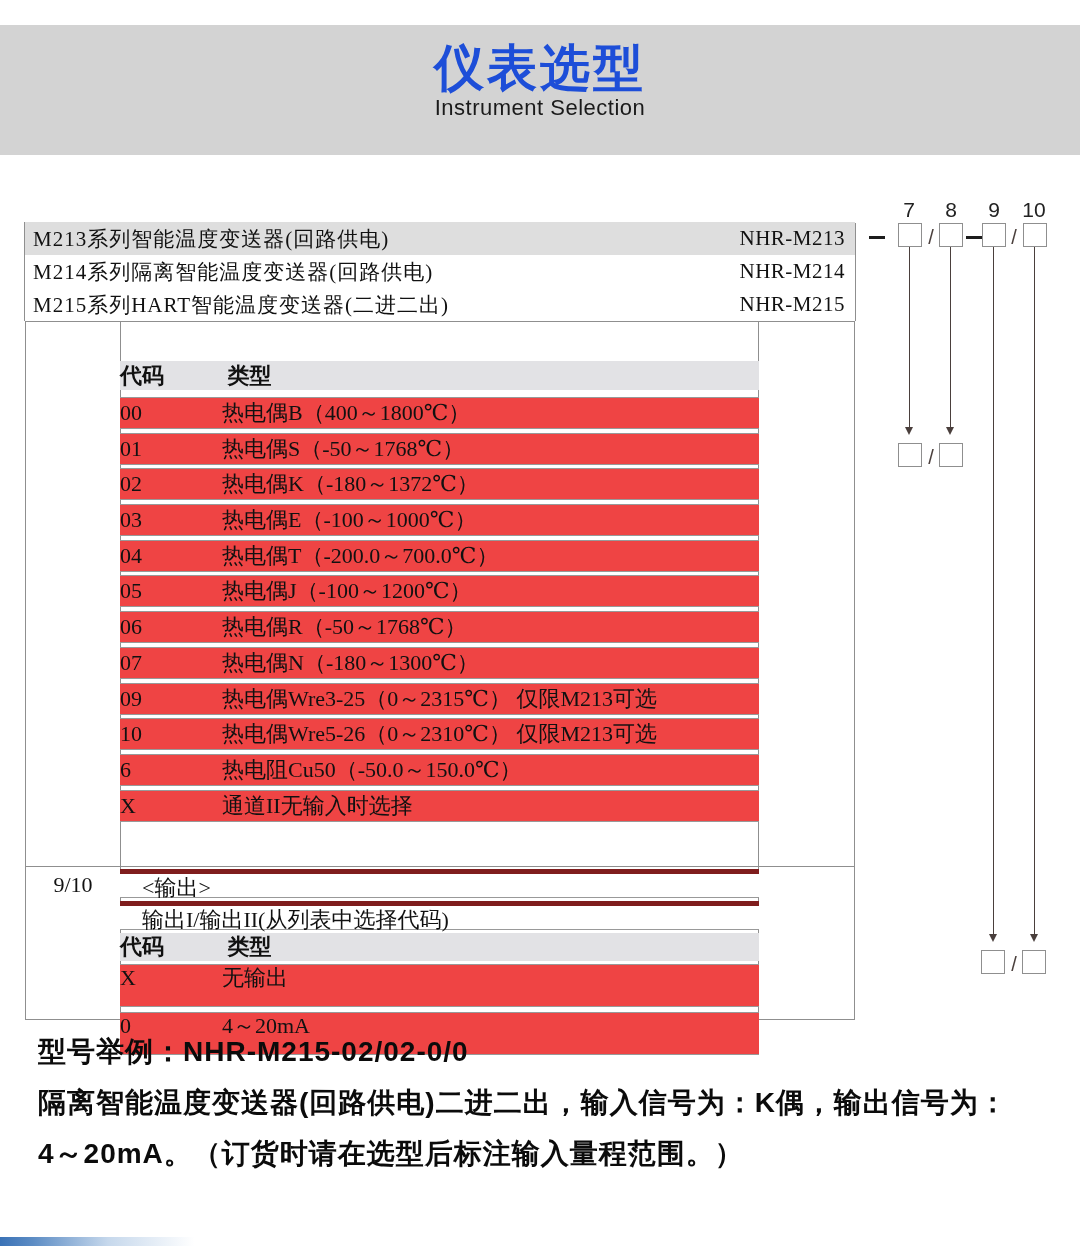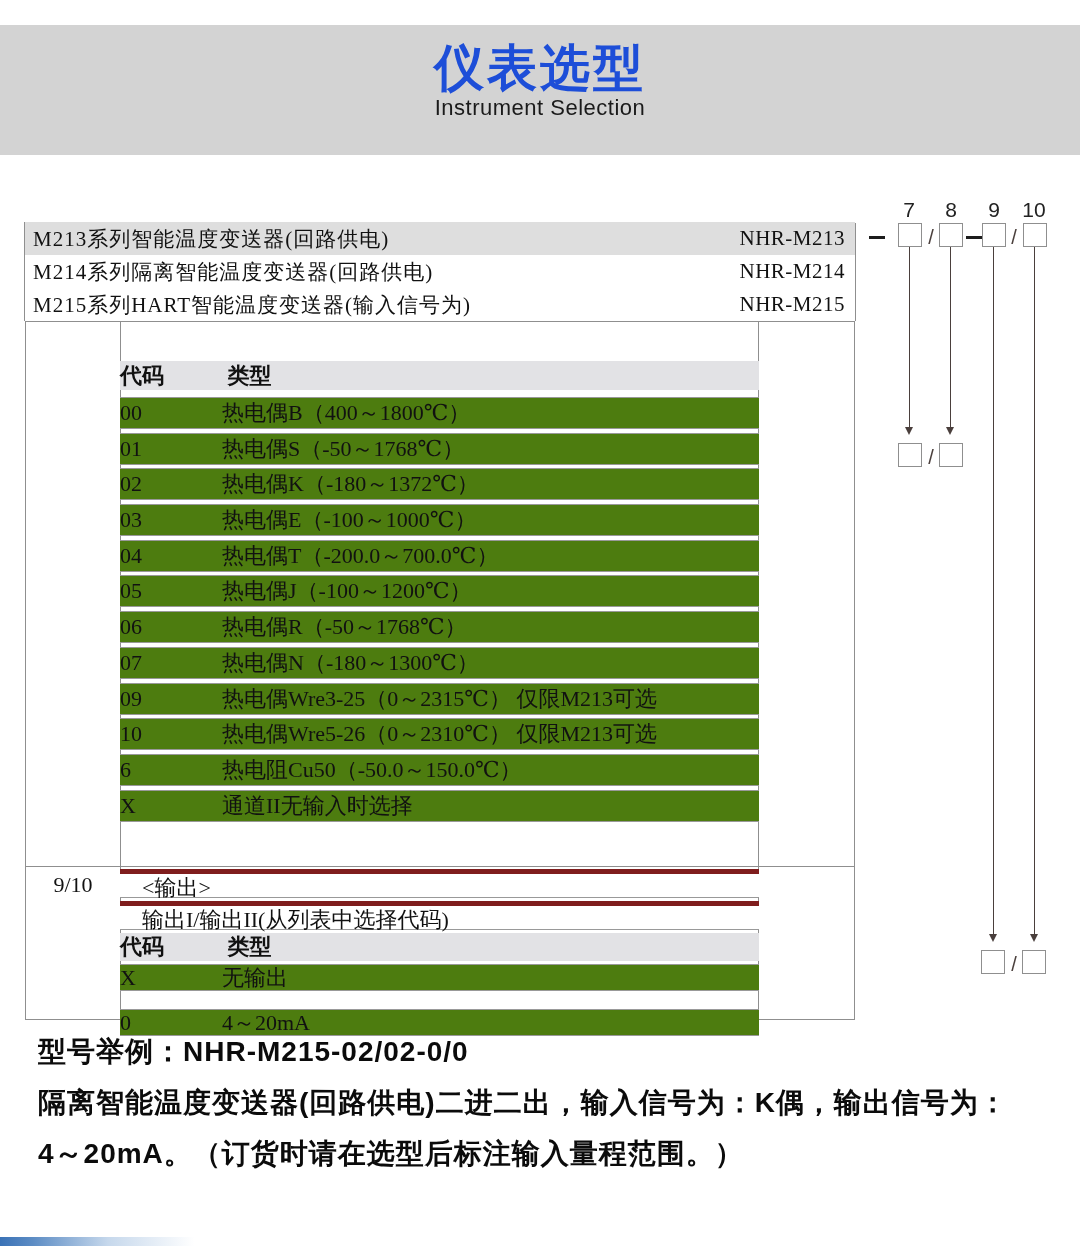--- a/index.html
+++ b/index.html
@@ -50,23 +50,23 @@
   .rows-input { top:39px; }
   .rows-output { top:547px; }
   .thead {
     height:29px; line-height:29px; background:#e2e2e5;
     font-weight:bold; font-size:22px; margin-bottom:7px;
   }
   .rows-output .thead { height:28px; line-height:28px; margin-bottom:3px; }
   .trow {
     height:32px; line-height:30px; font-size:22px;
     border-top:1px solid #999; border-bottom:1px solid #999;
-    margin-bottom:3.7px; background:#4d7c0f;
-  }
-  .rows-output .trow { height:27px; line-height:25px; margin-bottom:18px; }
+    margin-bottom:3.7px; background:#ef4444;
+  }
+  .rows-output .trow { height:43px; line-height:25px; margin-bottom:5px; }
   .textrow {
     height:29px; line-height:27px; font-size:22px;
     border-top:5px solid #7f1d1d; border-bottom:1px solid #999;
     margin-bottom:3px; padding-left:22px; background:#fff;
   }
   .cell-code { display:inline-block; width:90px; text-align:left; }
   .cell-type { padding-left:12px; }
   
   .pos-num {
     position:absolute; width:26px; text-align:center; top:198px;
@@ -117,21 +117,21 @@
   <div class="products">
     <div class="product-row hl">
       <span class="product-name">M213系列智能温度变送器(回路供电)</span>
       <span class="product-model">NHR-M213</span>
     </div>
     <div class="product-row">
       <span class="product-name">M214系列隔离智能温度变送器(回路供电)</span>
       <span class="product-model">NHR-M214</span>
     </div>
     <div class="product-row">
-      <span class="product-name">M215系列HART智能温度变送器(输入信号为)</span>
+      <span class="product-name">M215系列HART智能温度变送器(二进二出)</span>
       <span class="product-model">NHR-M215</span>
     </div>
   </div>
 
   <span class="pos-num" style="left:896px;">7</span>
   <span class="pos-num" style="left:938px;">8</span>
   <span class="pos-num" style="left:981px;">9</span>
   <span class="pos-num" style="left:1021px;">10</span>
 
   <div class="dash" style="left:869px;"></div>

